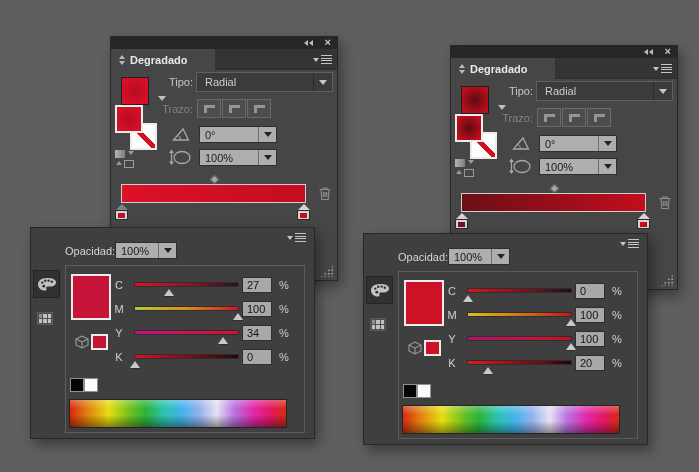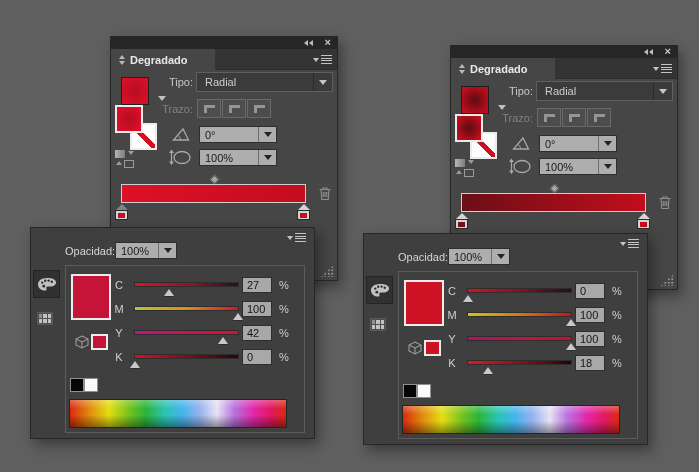--- a/index.html
+++ b/index.html
@@ -422,21 +422,21 @@
         <div class="thumb" style="left: 100%;"></div>
       </div>
       <div class="vbox">100</div>
       <span class="pct">%</span>
     </div>
     <div class="srow r2">
       <span class="slabel">Y</span>
       <div class="track t-y">
         <div class="thumb" style="left: 85%;"></div>
       </div>
-      <div class="vbox">42</div>
+      <div class="vbox">34</div>
       <span class="pct">%</span>
     </div>
     <div class="srow r3">
       <span class="slabel">K</span>
       <div class="track t-k">
         <div class="thumb" style="left: 0%;"></div>
       </div>
       <div class="vbox">0</div>
       <span class="pct">%</span>
     </div>
@@ -511,21 +511,21 @@
         <div class="thumb" style="left: 100%;"></div>
       </div>
       <div class="vbox">100</div>
       <span class="pct">%</span>
     </div>
     <div class="srow r3">
       <span class="slabel">K</span>
       <div class="track t-k">
         <div class="thumb" style="left: 19%;"></div>
       </div>
-      <div class="vbox">18</div>
+      <div class="vbox">20</div>
       <span class="pct">%</span>
     </div>
 
     <svg class="cube-icon" width="14" height="14" viewBox="0 0 14 14">
       <path d="M7 1 L13 4 L13 10 L7 13 L1 10 L1 4 Z M1 4 L7 7 L13 4 M7 7 V13" fill="none" stroke="#9b9b9b" stroke-width="1.1"></path>
     </svg>
     <div class="mini-swatch">
         <div class="fill"></div>
       </div>
     <div class="bw-black"></div>

